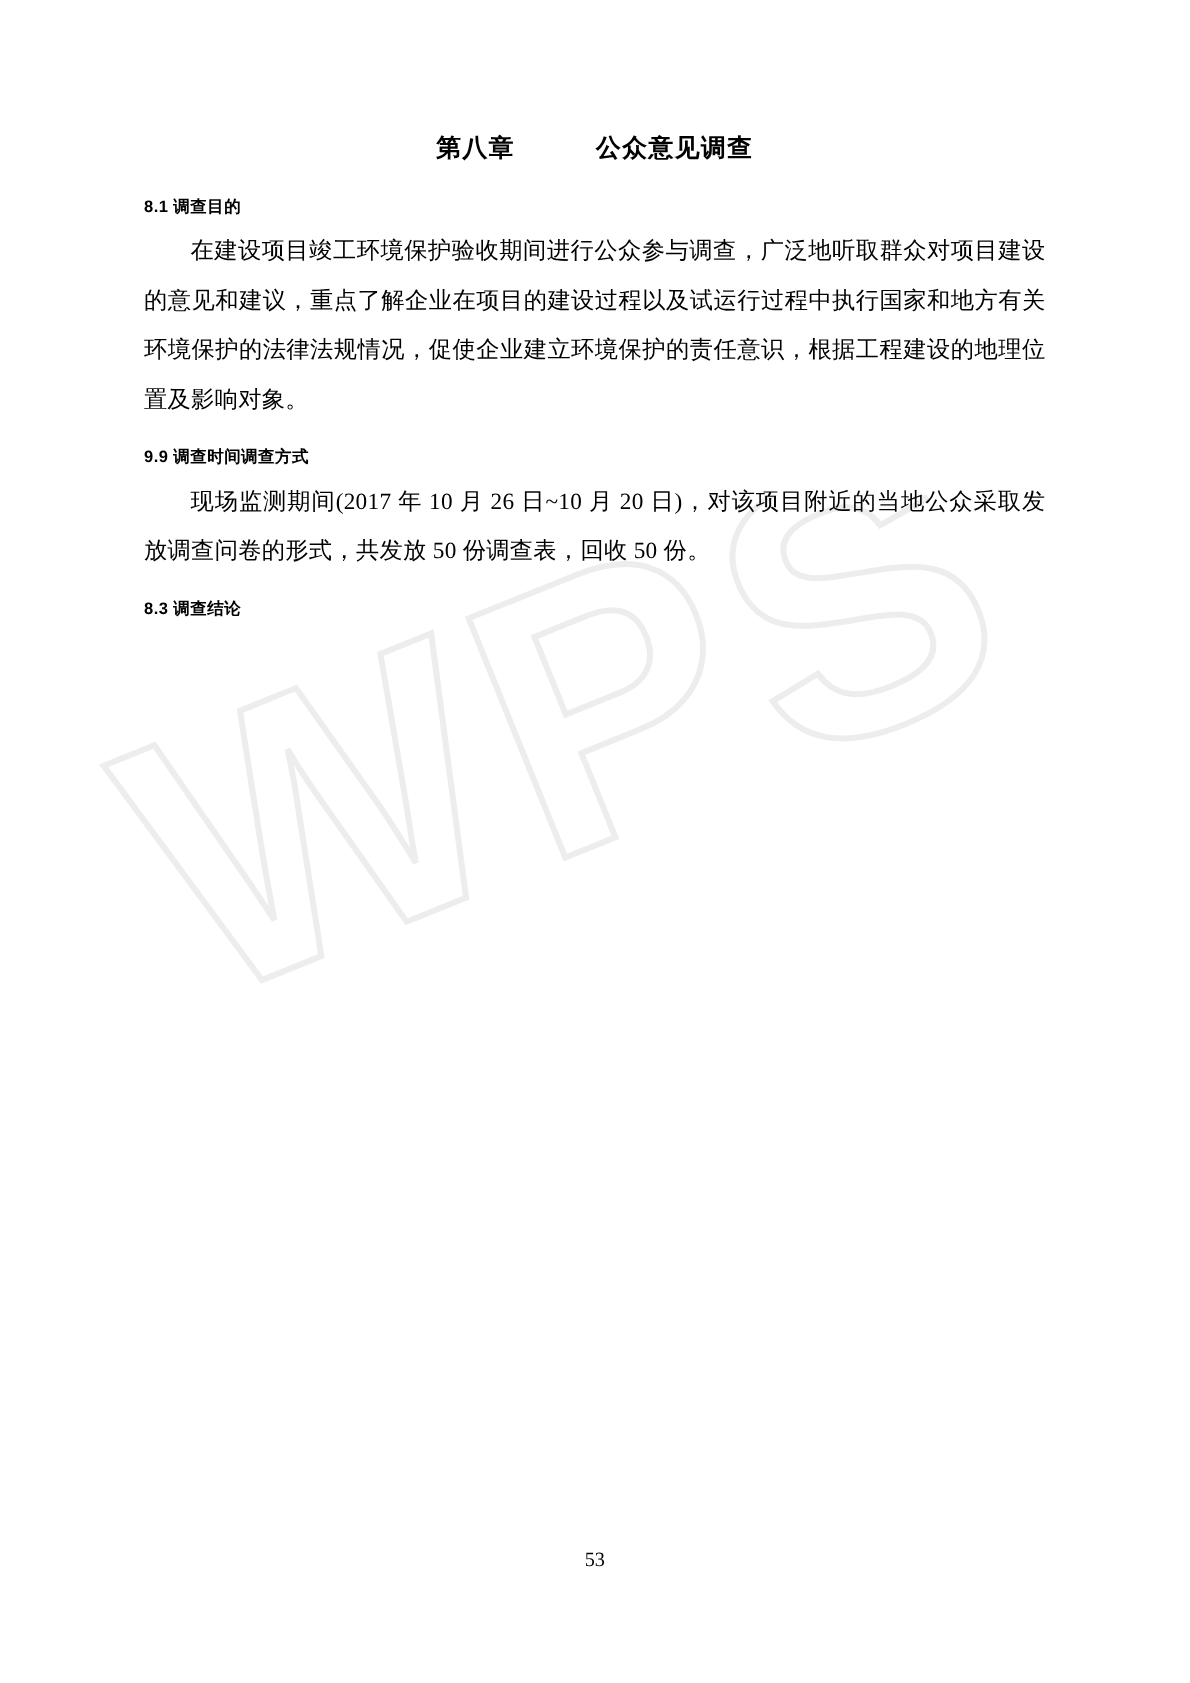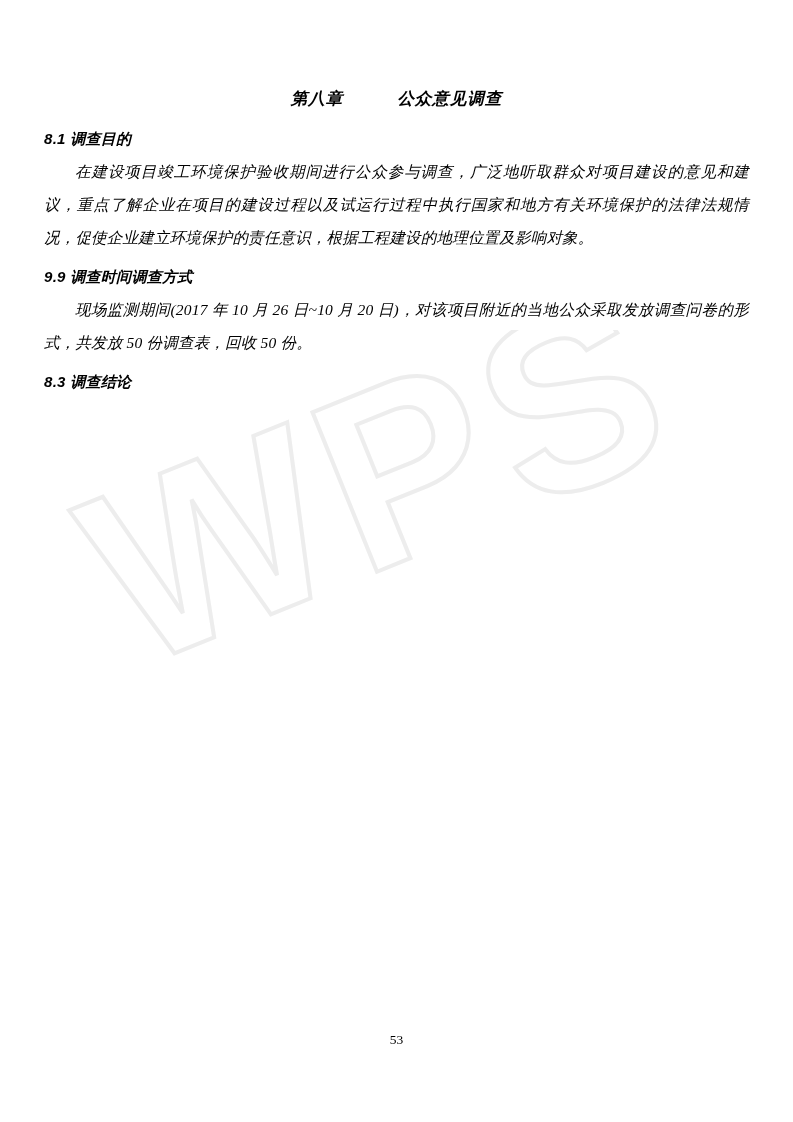--- a/index.html
+++ b/index.html
@@ -31,40 +31,39 @@
     z-index: 0;
   }
   .watermark svg {
     width: 100%;
     height: 100%;
     display: block;
   }
   .content {
     position: relative;
     z-index: 1;
-    padding: 0 44px;
+    padding: 0 96px;
     box-sizing: border-box;
-    font-style: italic;
   }
   .chapter-title {
     text-align: center;
     font-family: "Liberation Sans", "DejaVu Sans", sans-serif;
     font-weight: bold;
     font-size: 16.5px;
     letter-spacing: 1px;
     margin-top: 88px;
     margin-bottom: 20px;
   }
   .chapter-title .gap {
     display: inline-block;
     width: 54px;
   }
   h2.section {
     font-family: "Liberation Sans", "DejaVu Sans", sans-serif;
-    font-size: 15px;
+    font-size: 11px;
     font-weight: bold;
     margin: 14px 0 6px 0;
     letter-spacing: 0.3px;
   }
   p.para {
     font-size: 15.5px;
     line-height: 33px;
     margin: 0;
     text-align: justify;
     text-justify: inter-ideograph;

